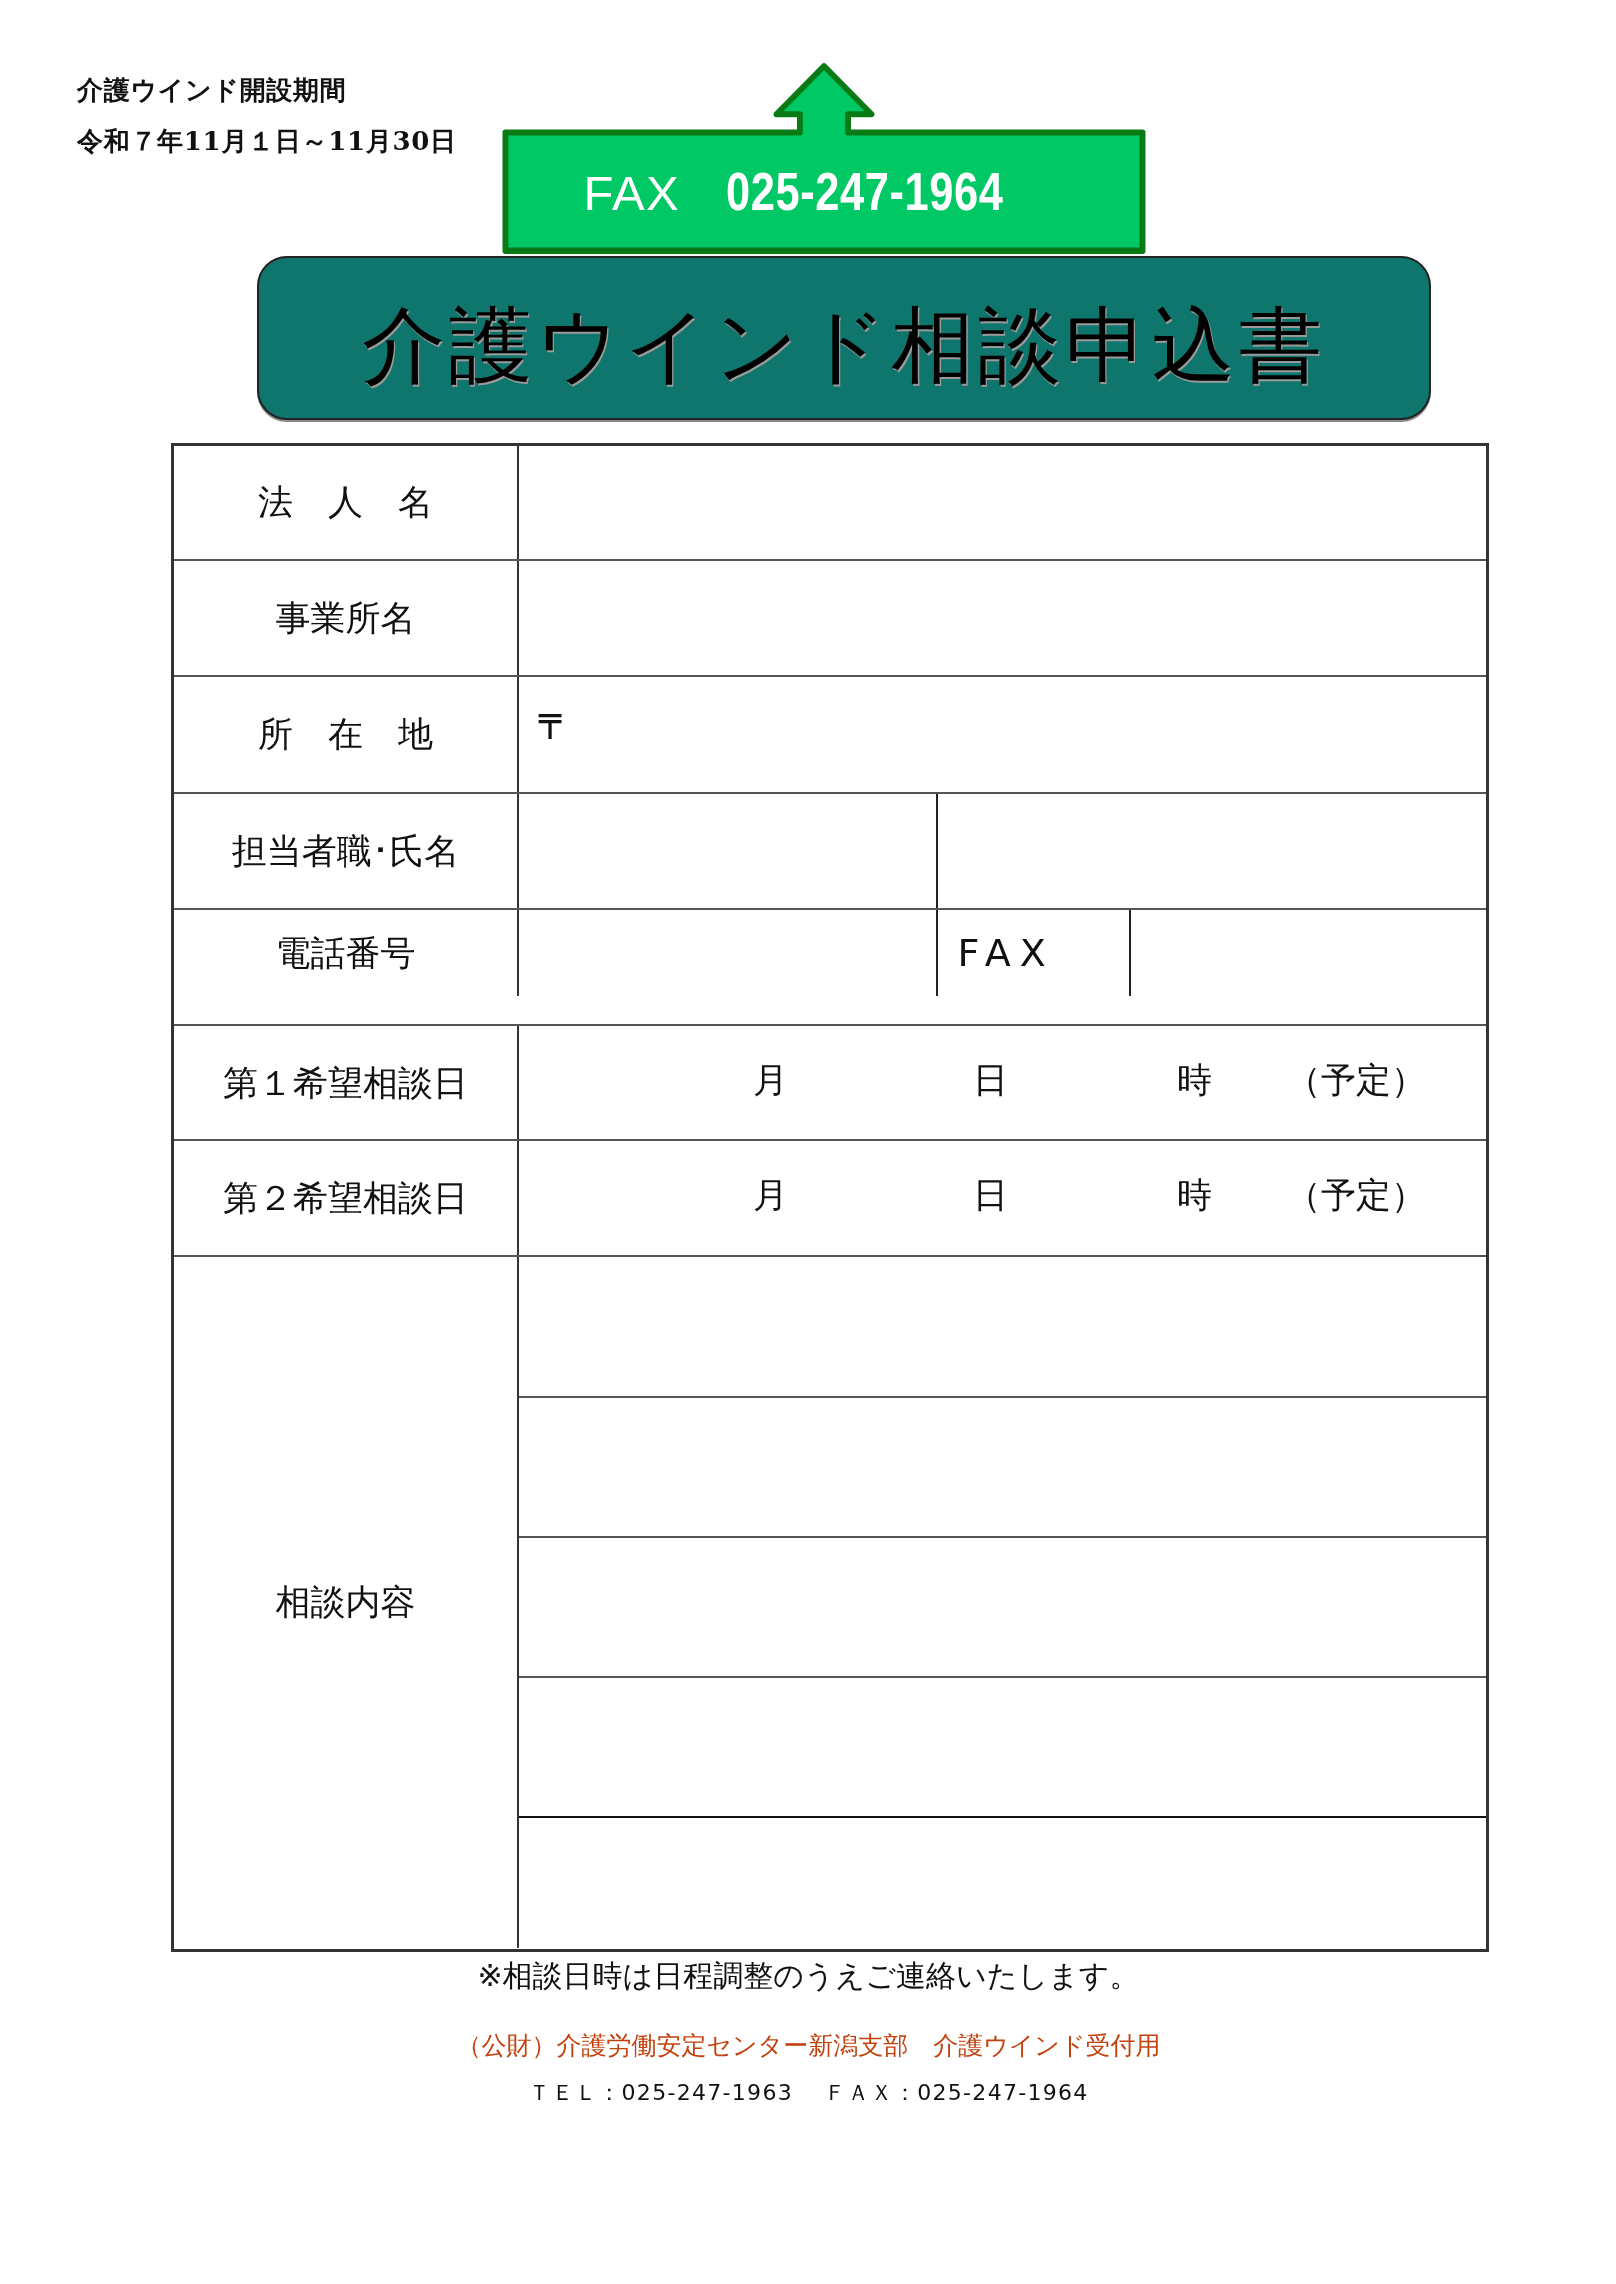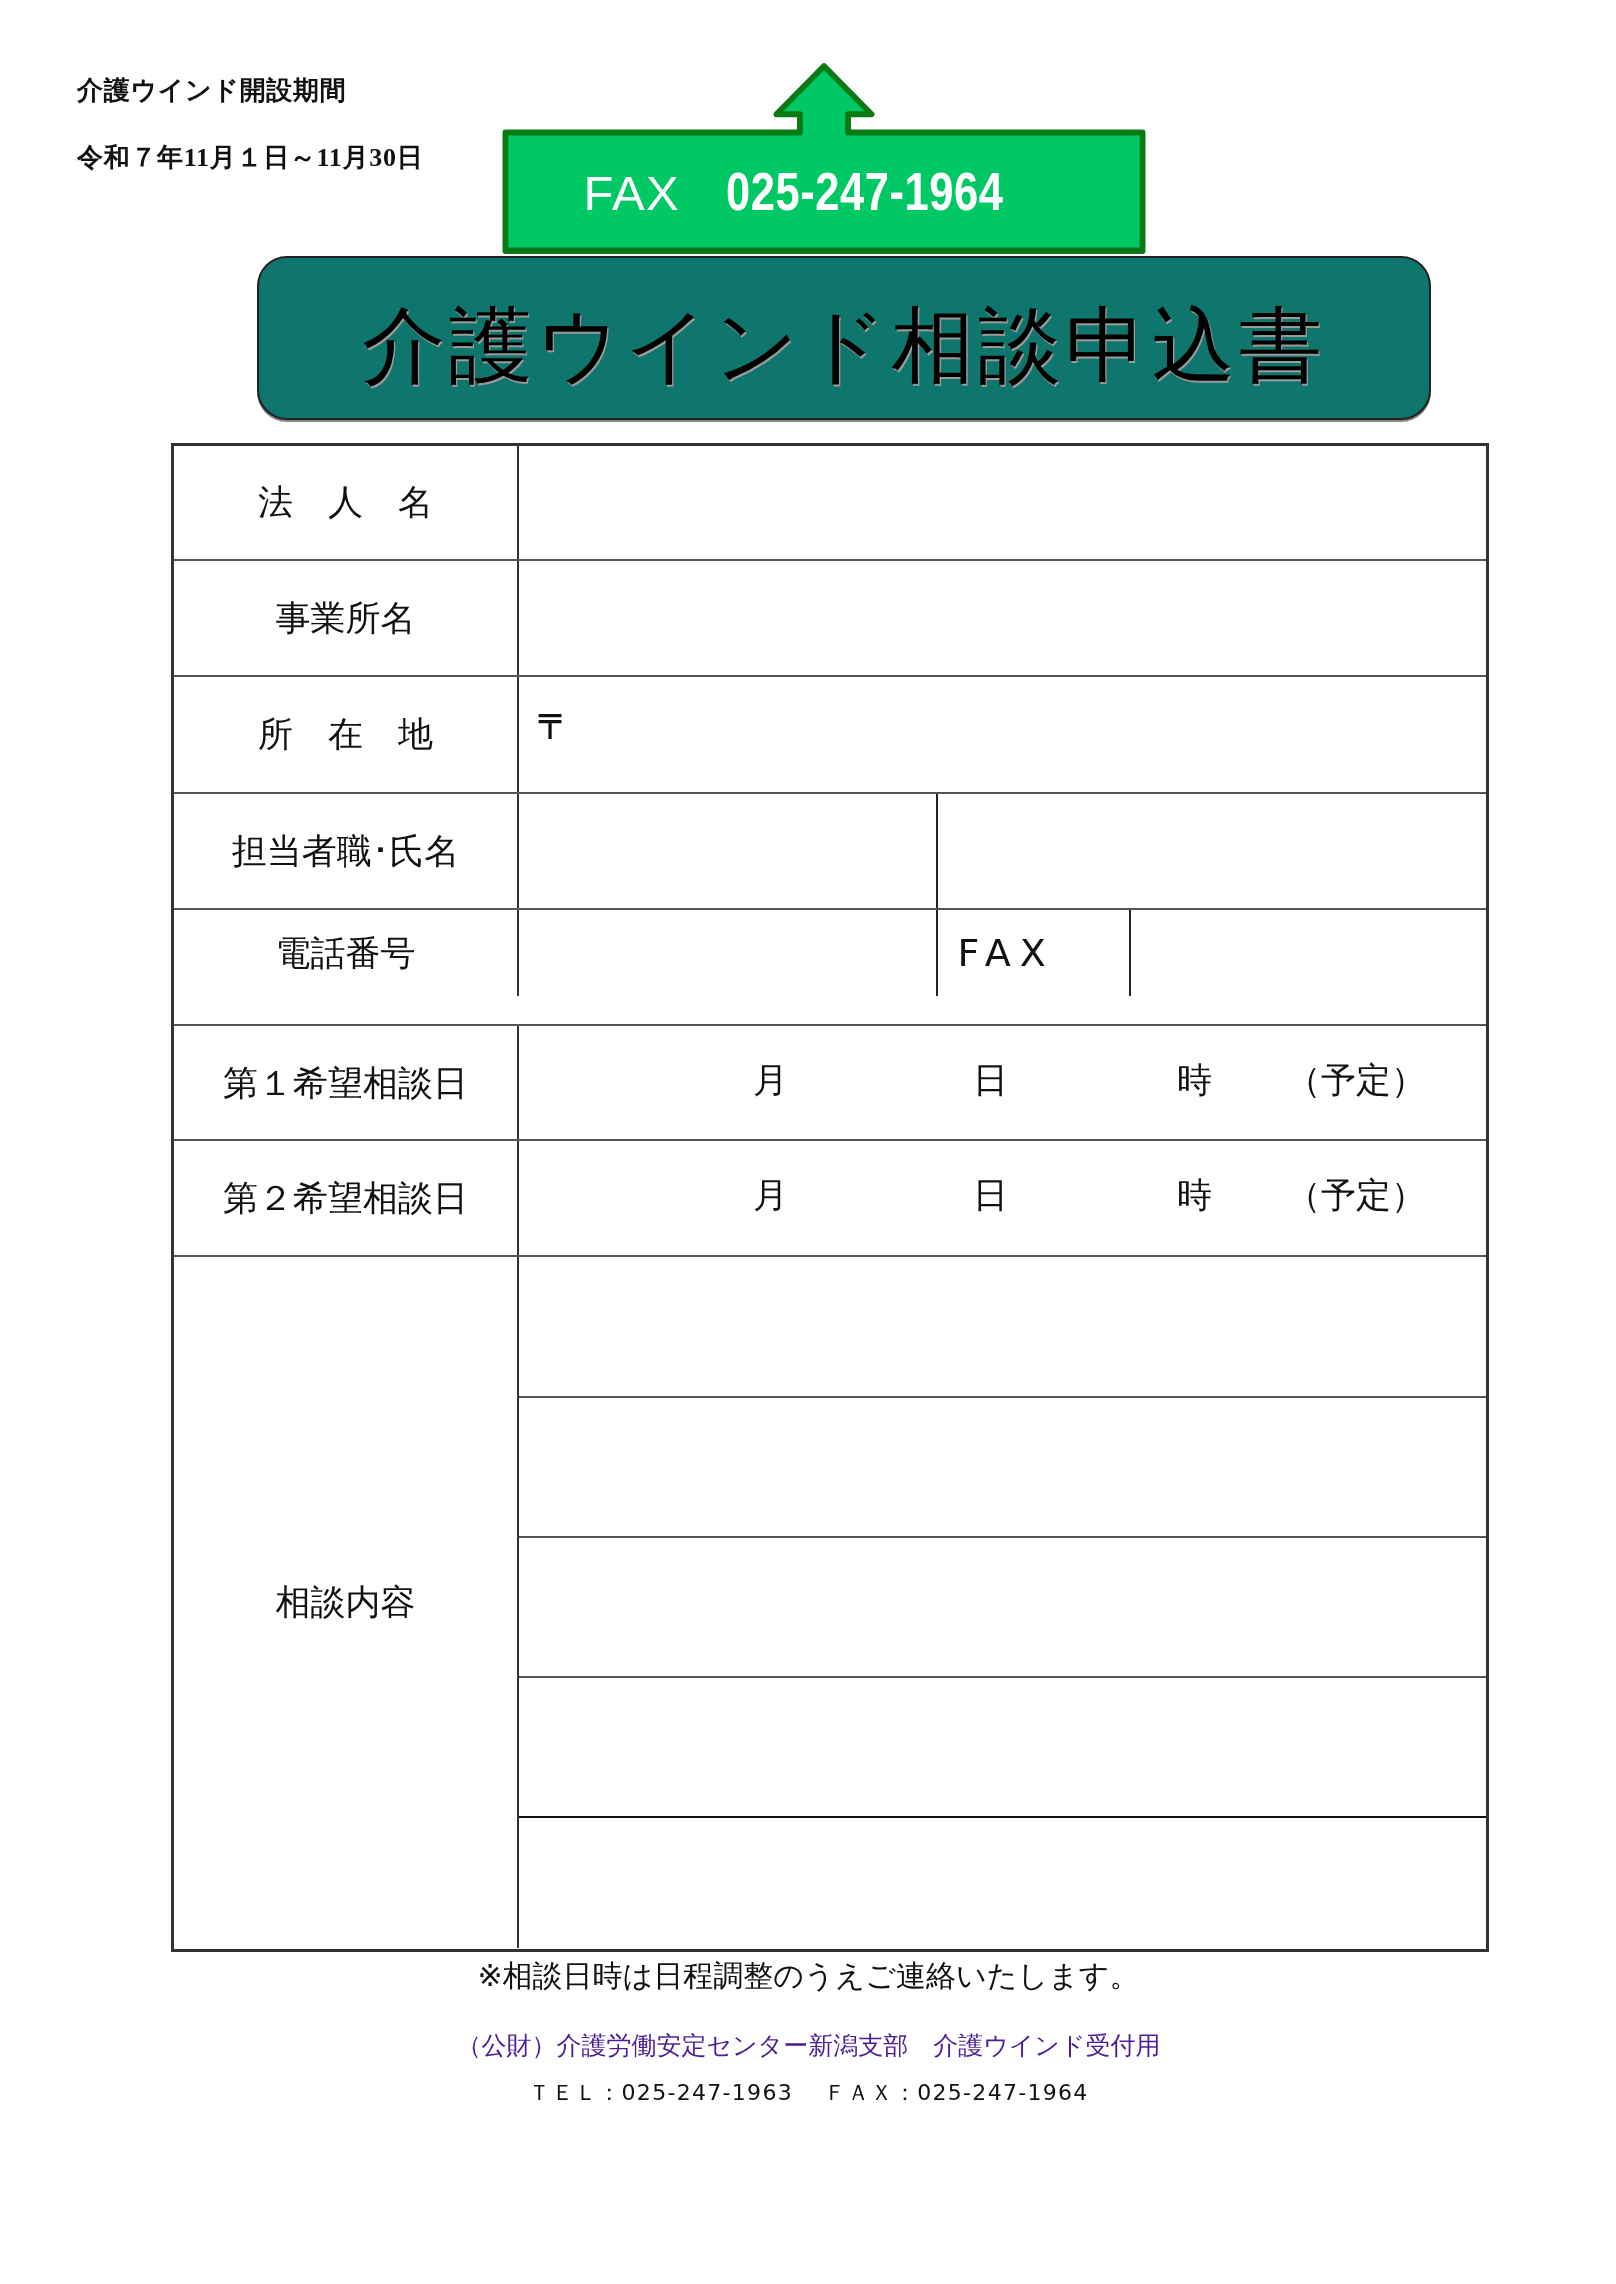--- a/index.html
+++ b/index.html
@@ -4,21 +4,21 @@
 <style>
   html, body { margin: 0; padding: 0; background: #ffffff; }
   body { width: 1617px; height: 2284px; position: relative; overflow: hidden;
          font-family: "DejaVu Sans", "Liberation Sans", sans-serif; color: #111; }
   .abs { position: absolute; }
 
   
   .period { left: 77px; font-family: "DejaVu Serif", "Liberation Serif", serif; font-weight: bold;
             font-size: 26px; letter-spacing: 0.7px; color: #111; white-space: nowrap; }
   .period-title { top: 73px; }
-  .period-dates { top: 140px; font-family: Liberation Serif, serif; }
+  .period-dates { top: 124px; }
 
   
   .fax-banner { left: 495px; top: 62px; width: 658px; height: 199px; }
   .fax-banner svg { position: absolute; left: 0; top: 0; }
   .fax-banner-text { position: absolute; left: 0; width: 100%; top: 99px; text-align: center;
                      color: #ffffff; font-family: "Liberation Sans", "DejaVu Sans", sans-serif;
                      font-size: 53px; white-space: nowrap; }
   .fax-banner-text .fax-label { font-size: 49px; letter-spacing: 1.3px; margin-right: 46px; }
   .fax-banner-text .fax-num { font-weight: bold; transform: scaleX(0.82); display: inline-block;
                               transform-origin: left center; letter-spacing: 0.7px; }
@@ -41,21 +41,21 @@
            border-right: 2px solid #333; box-sizing: border-box; white-space: nowrap; }
   .value { position: absolute; left: 345px; right: 0; top: 0; bottom: 0; }
   .vline { position: absolute; top: 0; bottom: 0; border-left: 2px solid #222; }
   .cell-text { position: absolute; font-size: 35px; color: #111; white-space: nowrap; }
   .postal { left: 18px; top: 27px; font-size: 34px; font-weight: bold; }
   .fax-cell-label { font-family: "DejaVu Sans", sans-serif; letter-spacing: 9px; font-size: 38px; }
   .sub-row { position: absolute; left: 0; right: 0; border-top: 2px solid #555; }
 
   
   .note { left: 0; width: 1617px; text-align: center; font-size: 30px; color: #111; top: 1956px; }
-  .org  { left: 0; width: 1617px; text-align: center; font-size: 25px; color: #4c1d95; top: 2029px; }
+  .org  { left: 0; width: 1617px; text-align: center; font-size: 25px; color: #c2410c; top: 2029px; }
   .contact { left: 0; width: 1617px; text-align: center; font-size: 22px; color: #111; top: 2078px;
              letter-spacing: 1.3px; }
   .contact .sp { display: inline-block; width: 31px; }
 </style>
 </head>
 <body>
 
 <div class="abs period period-title">介護ウインド開設期間</div>
 <div class="abs period period-dates">令和７年11月１日～11月30日</div>
 

